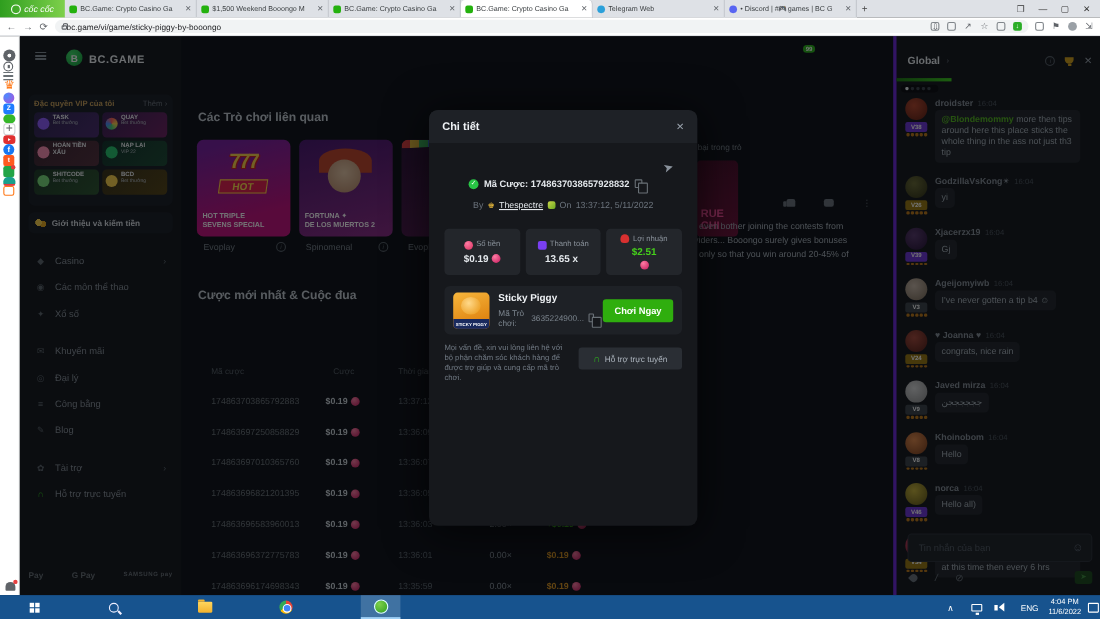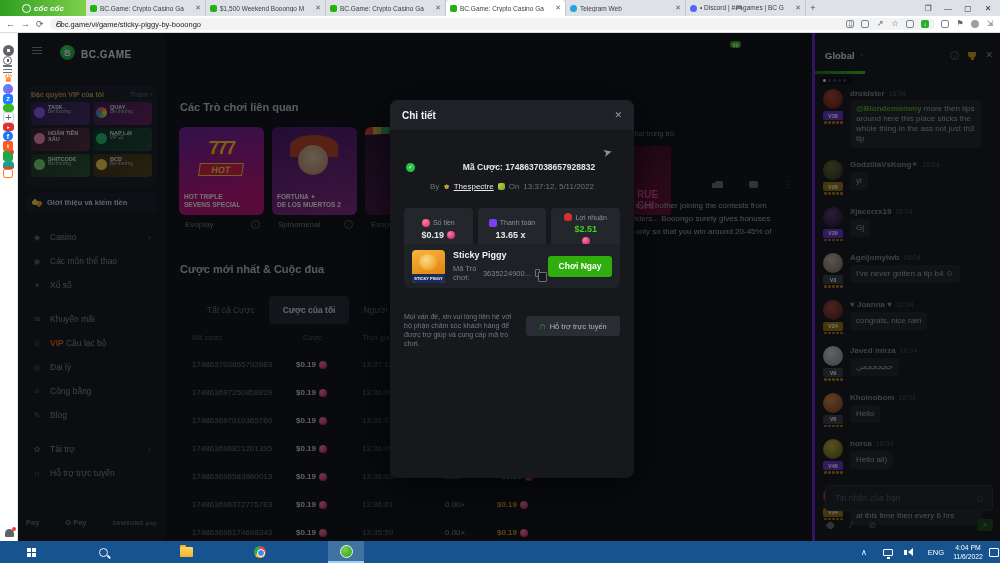--- a/index.html
+++ b/index.html
@@ -3,21 +3,21 @@
 <meta charset="utf-8">
 <style>
   html,body{margin:0;padding:0;background:#222;}
   *{box-sizing:border-box;}
   .screen{position:relative;width:1000px;height:563px;overflow:hidden;background:#0e1013;
     font-family:"Liberation Sans","DejaVu Sans",sans-serif;-webkit-font-smoothing:antialiased;}
   .abs{position:absolute;}
 
   
   .tabbar{position:absolute;left:0;top:0;width:1000px;height:16px;background:#dee1e6;display:flex;align-items:stretch;}
-  .brand{width:86px;background:linear-gradient(90deg,#2f9e1f,#7ed04b);color:#fff;font-weight:bold;font-style:italic;
+  .brand{width:59px;background:linear-gradient(90deg,#2f9e1f,#7ed04b);color:#fff;font-weight:normal;font-style:italic;
     font-size:8px;display:flex;align-items:center;justify-content:center;gap:3px;}
   .brand .blogo{width:9px;height:9px;border:1.5px solid #fff;border-radius:50%;}
   .tabs{display:flex;flex:0 0 auto;}
   .tab{width:120px;display:flex;align-items:center;gap:3px;padding:0 4px;font-size:6.5px;color:#3c4043;
     border-right:1px solid #c4c7cc;background:#dee1e6;overflow:hidden;white-space:nowrap;}
   .tab.active{background:#fff;border-radius:4px 4px 0 0;}
   .tab .ttl{flex:1;overflow:hidden;text-overflow:ellipsis;}
   .tab .tx{color:#5f6368;font-size:7px;}
   .fav{width:7px;height:7px;border-radius:2px;flex:0 0 auto;}
   .fav-bcgame{background:#24b10e;}
@@ -220,38 +220,38 @@
   .slashi{color:#6b737c;font-size:9px;font-style:italic;}
   .gifi{color:#6b737c;font-size:9px;}
   .sendbtn{margin-left:auto;width:16px;height:12px;background:#1d4a1d;border-radius:3px;color:#3f8f3f;font-size:7px;text-align:center;line-height:12px;}
 
   
   .modal{position:absolute;left:372px;top:67px;width:244px;height:378px;background:#16181c;border-radius:8px;z-index:6;
     box-shadow:0 4px 40px rgba(0,0,0,0.7);overflow:hidden;}
   .mhead{height:30px;background:#1e2126;display:flex;align-items:center;justify-content:space-between;padding:0 12px;}
   .mtitle{font-size:10px;font-weight:bold;color:#eef1f4;}
   .sharei{position:absolute;right:22px;top:46px;color:#8a929c;font-size:11px;transform:rotate(-15deg);}
-  .idrow{position:absolute;left:16px;top:62px;width:100%;display:flex;align-items:center;justify-content:space-between;gap:5px;}
+  .idrow{position:absolute;left:0;top:62px;width:100%;display:flex;align-items:center;justify-content:flex-start;gap:5px;padding-left:36px;}
   .okcheck{width:9px;height:9px;border-radius:50%;background:#28c445;color:#fff;font-size:6px;line-height:9px;text-align:center;}
   .idtxt{font-size:8.5px;font-weight:bold;color:#e4e8ec;}
   .copyi{width:7px;height:8px;border:1px solid #6a7177;border-radius:1px;position:relative;}
   .copyi::after{content:"";position:absolute;left:2px;top:2px;width:7px;height:8px;border:1px solid #6a7177;border-radius:1px;background:#16181c;}
   .byrow{position:absolute;left:0;top:82px;width:100%;display:flex;align-items:center;justify-content:center;gap:4px;font-size:8px;color:#6b737c;}
   .byuser{color:#e4e8ec;font-weight:normal;text-decoration:underline;}
   .ubadge{width:7px;height:7px;border-radius:2px;background:linear-gradient(135deg,#c9d44a,#6aa81f);}
   .statrow{position:absolute;left:14px;top:108px;width:216px;display:flex;gap:5px;}
   .statbox{flex:1;height:42px;background:#23262b;border-radius:4px;display:flex;flex-direction:column;align-items:center;justify-content:center;gap:3px;}
   .slabel{font-size:7px;color:#8a929b;display:flex;align-items:center;gap:3px;}
   .sval{font-size:9px;font-weight:bold;display:flex;align-items:center;gap:3px;}
   .v-white{color:#e4e8ec;} .v-green{color:#45cf1b;flex-direction:column;}
   .sic{width:8px;height:8px;border-radius:2px;}
   .ic-coins{background:radial-gradient(circle at 35% 30%,#ff7ba3,#d8305e);border-radius:50%;}
   .ic-wallet{background:#7a3ff2;}
   .ic-bag{background:#d83030;border-radius:50% 50% 40% 40%;}
-  .gamerow{position:absolute;left:14px;top:144px;width:216px;height:44px;background:#1e2126;border-radius:5px;display:flex;align-items:center;padding:0 8px;gap:8px;}
+  .gamerow{position:absolute;left:14px;top:160px;width:216px;height:44px;background:#1e2126;border-radius:5px;display:flex;align-items:center;padding:0 8px;gap:8px;}
   .gthumb{width:33px;height:33px;border-radius:4px;background:linear-gradient(160deg,#f7b63c,#d97706);position:relative;overflow:hidden;flex:0 0 auto;}
   .gthumb::before{content:"";position:absolute;left:7px;top:4px;width:18px;height:16px;border-radius:50%;background:radial-gradient(circle at 40% 35%,#ffd98a,#e8920c);}
   .gstrip{position:absolute;left:0;bottom:0;width:100%;height:9px;background:#1a2a5e;color:#fff;font-size:4px;font-weight:bold;text-align:center;line-height:9px;}
   .ginfo{flex:1;}
   .gname{font-size:9px;font-weight:bold;color:#eef1f4;}
   .gid{margin-top:4px;font-size:7.5px;color:#7c858e;display:flex;align-items:center;gap:4px;}
   .playbtn{width:64px;height:21px;background:#2fae0e;border-radius:3px;color:#fff;font-size:8.5px;font-weight:bold;display:flex;align-items:center;justify-content:center;flex:0 0 auto;}
   .noterow{position:absolute;left:14px;top:212px;width:216px;display:flex;gap:10px;align-items:flex-start;}
   .notetxt{flex:1;font-size:7px;color:#717a84;line-height:1.3;}
   .supportbtn{width:94px;height:20px;background:#2a2e34;border-radius:3px;display:flex;align-items:center;justify-content:center;gap:4px;
@@ -496,25 +496,20 @@
             <span><b class="mpre"></b><span>Xổ số</span></span>
             <span class="mchev"></span>
           </div>
 
           <div class="mitem gap">
             <span class="mglyph">✉</span>
             <span><b class="mpre"></b><span>Khuyến mãi</span></span>
             <span class="mchev"></span>
           </div>
 
-          <div class="mitem">
-            <span class="mglyph">♕</span>
-            <span><b class="mpre">VIP </b><span>Câu lạc bộ</span></span>
-            <span class="mchev"></span>
-          </div>
 
           <div class="mitem">
             <span class="mglyph">◎</span>
             <span><b class="mpre"></b><span>Đại lý</span></span>
             <span class="mchev"></span>
           </div>
 
 
           <div class="mitem">
             <span class="mglyph">≡</span>
@@ -607,34 +602,20 @@
       <div class="abs cicons">
         <span class="ic-like"></span>
         <span class="ic-bub"></span>
         <span class="ic-kebab">⋮</span>
       </div>
       <div class="abs cline" style="top:168px;">I even bother joining the contests from</div>
       <div class="abs cline" style="top:181px;">viders... Booongo surely gives bonuses</div>
       <div class="abs cline" style="top:194px;">t only so that you win around 20-45% of</div>
 
       <div class="abs sectitle" style="left:15px;top:230px;">Cược mới nhất &amp; Cuộc đua</div>
-      <div class="betstabs">
-
-          <div class="btab">
-            <span>Tất cả Cược</span>
-          </div>
-
-          <div class="btab active">
-            <span>Cược của tôi</span>
-          </div>
-
-          <div class="btab">
-            <span>Người</span>
-          </div>
-        </div>
       <span class="bhead" style="left:27px;">Mã cược</span>
       <span class="bhead" style="left:138px;">Cược</span>
       <span class="bhead" style="left:197px;">Thời gian</span>
       <div class="betrows">
 
           <div class="brow">
             <span class="bcol c-id">174863703865792883</span>
             <span class="bcol c-bet">
               <span>$0.19</span>
               <i class="gem"></i>

